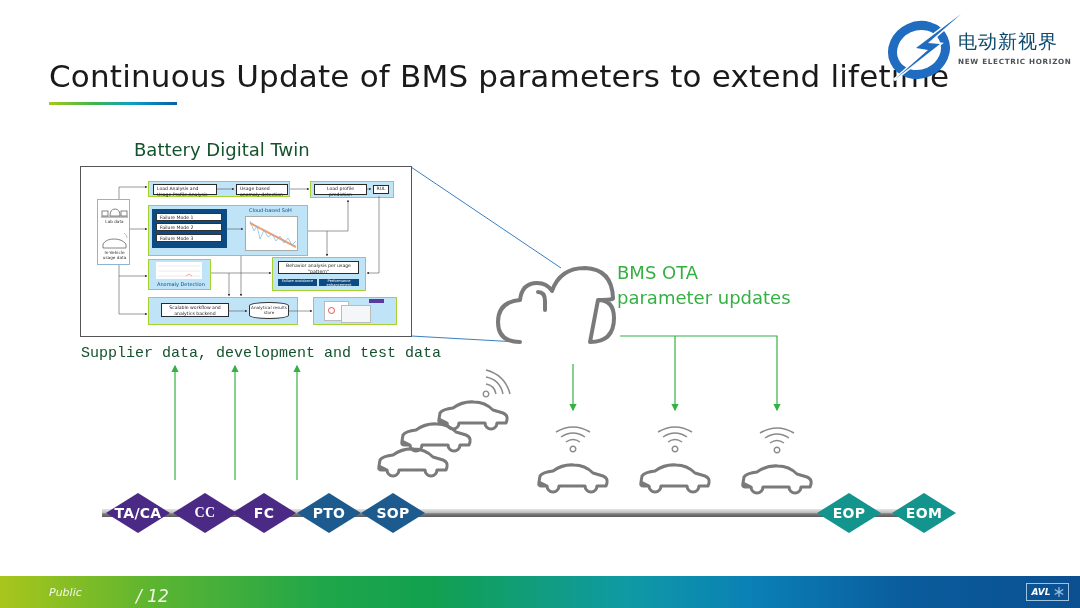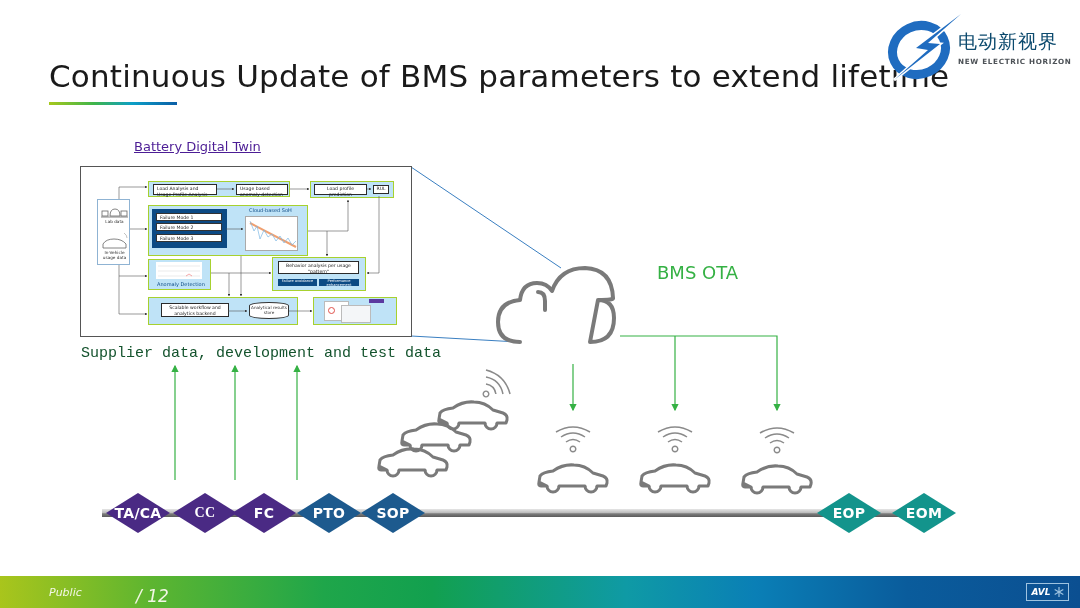--- a/index.html
+++ b/index.html
@@ -7,34 +7,34 @@
   body { position: relative; font-family: "DejaVu Sans", sans-serif; color: #1a1a1a; }
 
   .slide-title { position: absolute; left: 49px; top: 58px; font-size: 31px; color: #1a1a1a; letter-spacing: 0.2px; white-space: nowrap; }
   .title-underline { position: absolute; left: 49px; top: 102px; width: 128px; height: 3px;
     background: linear-gradient(90deg, #a6c81c 0%, #3fb54a 35%, #0c9fc7 65%, #0b5ea6 100%); }
 
   .brand { position: absolute; left: 886px; top: 12px; width: 190px; height: 70px; }
   .brand-cn { position: absolute; left: 72px; top: 17px; font-size: 19px; color: #0c4a6e; letter-spacing: 1px; white-space: nowrap; }
   .brand-en { position: absolute; left: 72px; top: 45px; font-size: 7.2px; font-weight: bold; color: #4d5257; letter-spacing: 0.7px; white-space: nowrap; }
 
-  .twin-title { position: absolute; left: 134px; top: 139px; font-size: 13px; color: #4c1d95; white-space: nowrap; text-decoration: underline; }
+  .twin-title { position: absolute; left: 134px; top: 139px; font-size: 18px; color: #14532d; white-space: nowrap; }
   .twin-frame { position: absolute; left: 80px; top: 166px; width: 332px; height: 171px; border: 1.5px solid #555; background: #fff; }
   .supplier-text { position: absolute; left: 81px; top: 345px; font-size: 15px; color: #14532d; white-space: nowrap; font-family: Liberation Mono, monospace; }
 
   .box { position: absolute; font-size: 4.6px; line-height: 1.2; color: #222; }
   .greenbox { position: absolute; background: #bfe3f7; border: 1.5px solid #a7d12f; }
   .whitebox { position: absolute; background: #fff; border: 1px solid #2a2a2a; font-size: 4.6px; line-height: 1.2; padding: 1px 3px; color: #222; }
   .navybox { position: absolute; background: #0c4a84; }
   .fmbox { position: absolute; background: #fff; border: 0.5px solid #333; font-size: 4.6px; padding: 0 3px; line-height: 7px; color: #222; }
   .pillbox { position: absolute; background: #0c4a84; color: #fff; font-size: 3.6px; text-align: center; line-height: 1.1; padding-top: 1px; }
   .small-label { position: absolute; font-size: 5px; color: #0c4a84; white-space: nowrap; }
   .tiny { position: absolute; font-size: 4.2px; color: #333; text-align: center; line-height: 1.15; }
 
-  .ota-text { position: absolute; left: 617px; top: 260px; font-size: 18px; color: #35b144; line-height: 25px; white-space: nowrap; margin-left: 40px; }
+  .ota-text { position: absolute; left: 617px; top: 260px; font-size: 18px; color: #35b144; line-height: 25px; white-space: nowrap; }
 
   .milestone { position: absolute; width: 64px; height: 40px; }
   .milestone-label { position: absolute; left: 0; top: 0; width: 100%; height: 100%; display: flex; align-items: center; justify-content: center;
     font-size: 14px; font-weight: bold; color: #fff; letter-spacing: 0.3px; }
 
   .footer { position: absolute; left: 0; top: 576px; width: 1080px; height: 32px;
     background: linear-gradient(90deg, #a9c51c 0%, #5db530 14%, #1fa64a 30%, #12a04f 40%, #0f9aa5 58%, #0a7fb6 70%, #0a5c9c 84%, #0b4f91 100%); font-style: italic; }
   .footer-public { position: absolute; left: 49px; top: 10px; font-size: 11px; color: #f3f7e6; }
   .footer-page { position: absolute; left: 136px; top: 10px; font-size: 17px; color: #f3f7e6; }
   .avl-badge { position: absolute; left: 1026px; top: 7px; width: 43px; height: 18px; border: 1px solid #9ec3e0; color: #fff;
@@ -158,20 +158,21 @@
       <line x1="208" y1="144" x2="231" y2="144" marker-end="url(#ah)"></line>
       <polyline points="298,29 298,106 286,106" marker-end="url(#ah)"></polyline>
     </g>
   </svg>
 </div>
 
 <div class="supplier-text">Supplier data, development and test data</div>
 
 <div class="ota-text">
   <div>BMS OTA</div>
+  <div>parameter updates</div>
 </div>
 
 <svg width="1080" height="608">
   <defs>
     <marker id="ga" markerWidth="6" markerHeight="6" refX="5" refY="3" orient="auto">
       <path d="M0,0 L6,3 L0,6 z" fill="#35b144"></path>
     </marker>
     <linearGradient id="tl" x1="0" y1="0" x2="0" y2="1">
       <stop offset="0" stop-color="#e6e6e6"></stop>
       <stop offset="0.45" stop-color="#bdbdbd"></stop>

